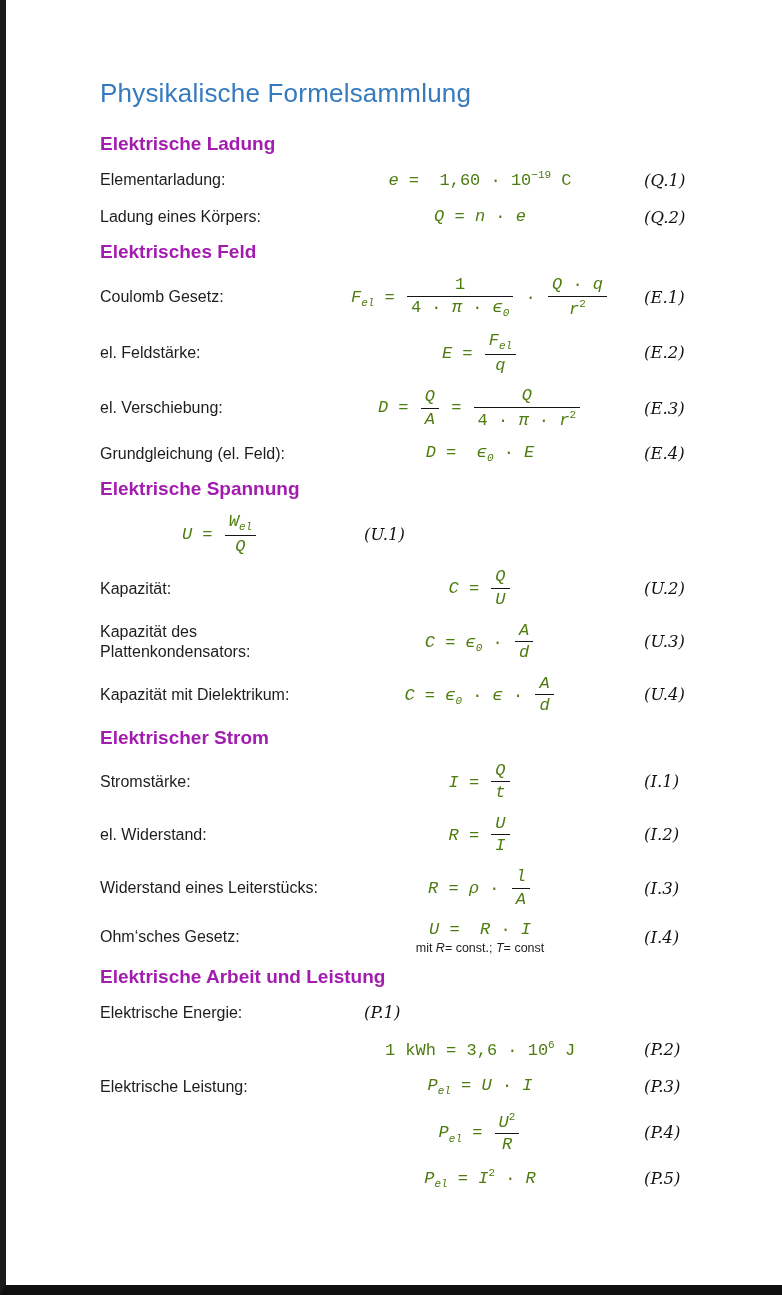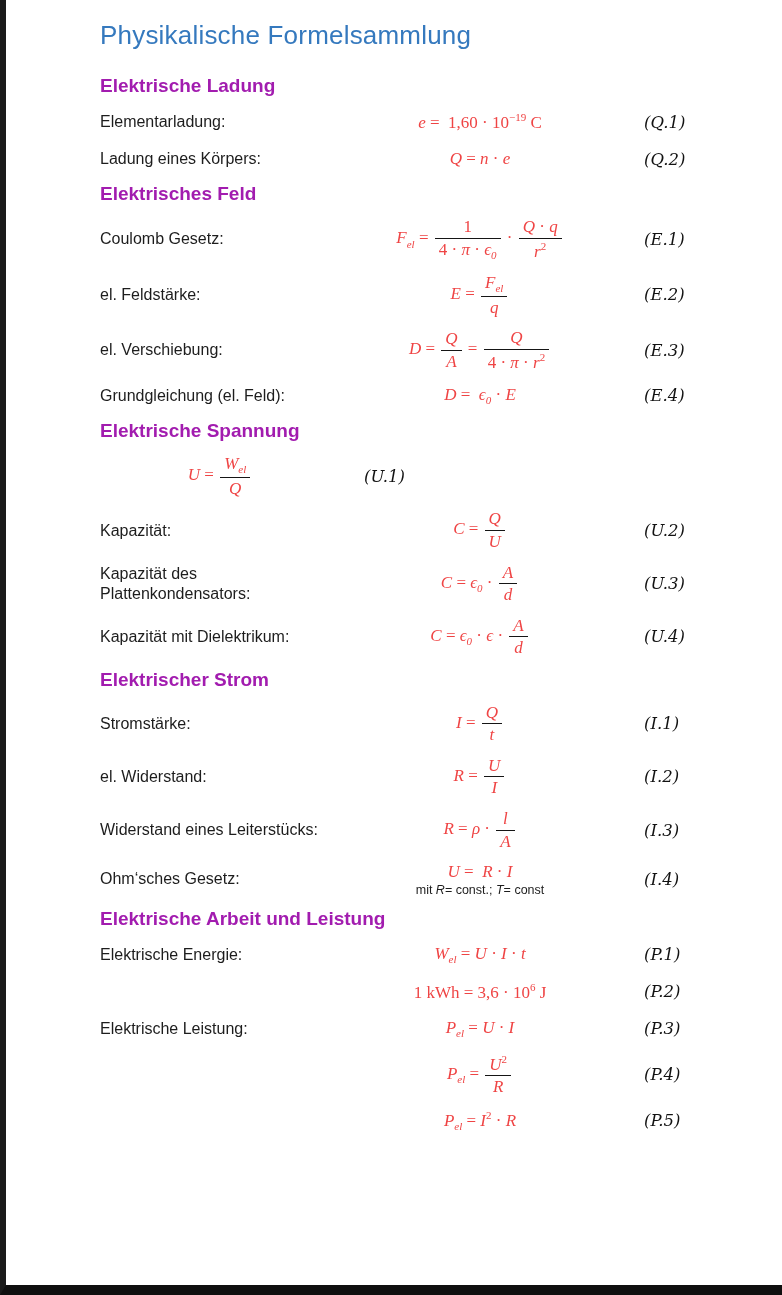--- a/index.html
+++ b/index.html
@@ -9,21 +9,22 @@
     box-sizing:border-box;
     background:#ffffff;
     border-left:6px solid #1a1a1a;
     border-bottom:10px solid #0f0f0f;
     overflow:hidden;
     font-family:"Liberation Sans", sans-serif;
     color:#1c1c1c;
   }
   .content {
     box-sizing:border-box;
-    padding:20px 82px 0 94px; 
+    padding:34px 82px 0 94px; 
+    margin-top:44px;
   }
   .doc-title {
     font-family:"Liberation Sans", sans-serif;
     font-size:26px; font-weight:400;
     margin:0 0 24px 0;
     letter-spacing:0.2px;
   }
   .section-heading {
     font-size:19px; font-weight:700; color:#a21caf;
     margin:6px 0 12px 0;
@@ -34,22 +35,22 @@
     align-items:center;
     margin-bottom:11px;
     min-height:26px;
   }
   .row-label {
     font-size:16px; color:#1d1d1d;
     white-space:pre-line; line-height:1.25;
   }
   .formula-cell { text-align:center; }
   .math {
-    font-family:Liberation Serif, serif;
-    font-size:17px; font-style:normal; color:#ef4444;
+    font-family:Liberation Mono, monospace;
+    font-size:17px; font-style:normal; color:#4d7c0f;
     white-space:pre; line-height:1.15;
     display:inline-block; vertical-align:middle;
   }
   .mi { font-style:italic; }
   .mn { font-style:normal; }
   sub.msub { font-size:11px; font-style:italic; }
   sup.msup { font-size:11px; font-style:normal; }
   .frac {
     display:inline-flex; flex-direction:column;
     vertical-align:middle; text-align:center;
@@ -158,21 +159,20 @@
           <div class="row">
             <div class="row-label">Ohm‘sches Gesetz:</div>
             <div class="formula-cell"><span class="math"><span class="mi">U</span><span class="mn"> =  </span><span class="mi">R</span><span class="mn"> · </span><span class="mi">I</span></span><div class="note"><span class="mn">mit </span><span class="mi">R</span><span class="mn">= const.; </span><span class="mi">T</span><span class="mn">= const</span></div></div>
             <div class="eq-tag">(I.4)</div>
           </div>
         </div>
         <div class="section">
           <h2 class="section-heading">Elektrische Arbeit und Leistung</h2>
           <div class="row">
             <div class="row-label">Elektrische Energie:</div>
-            <div class="formula-cell"><span class="math"><span class="mi">W</span><sub class="msub">el</sub><span class="mn"> = </span><span class="mi">U</span><span class="mn"> · </span><span class="mi">I</span><span class="mn"> · </span><span class="mi">t</span></span></div>
             <div class="eq-tag">(P.1)</div>
           </div>
           <div class="row">
             <div class="row-label"></div>
             <div class="formula-cell"><span class="math"><span class="mn">1 kWh = 3,6 · 10</span><sup class="msup">6</sup><span class="mn"> J</span></span></div>
             <div class="eq-tag">(P.2)</div>
           </div>
           <div class="row">
             <div class="row-label">Elektrische Leistung:</div>
             <div class="formula-cell"><span class="math"><span class="mi">P</span><sub class="msub">el</sub><span class="mn"> = </span><span class="mi">U</span><span class="mn"> · </span><span class="mi">I</span></span></div>

